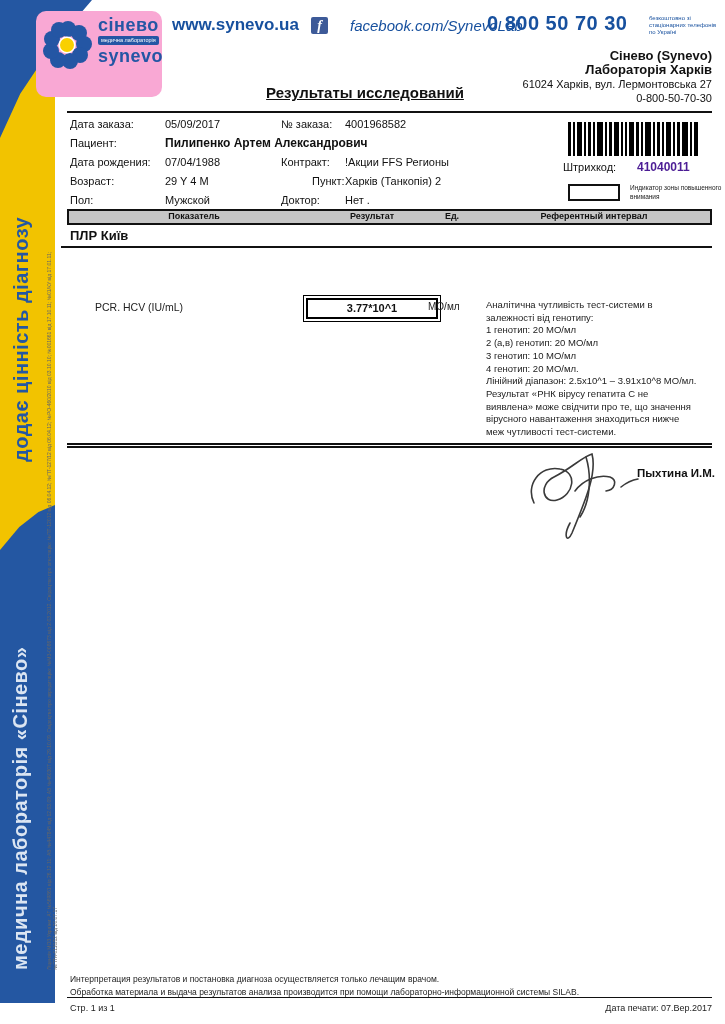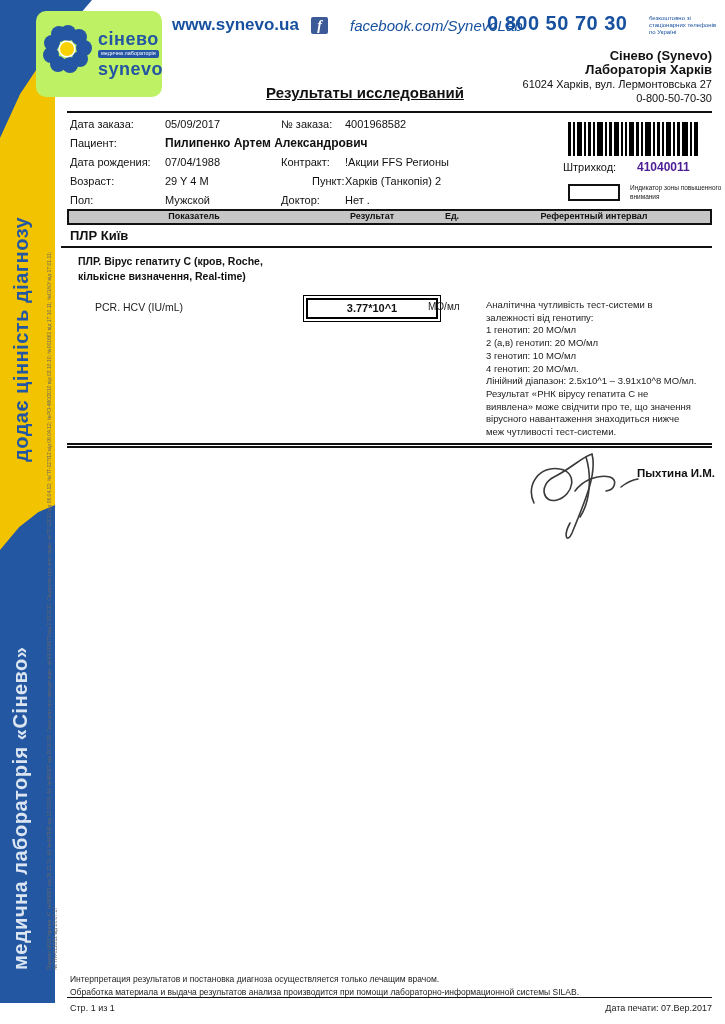--- a/index.html
+++ b/index.html
@@ -17,22 +17,22 @@
             transform:rotate(-90deg); transform-origin:0 0;
             font-size:20px; font-weight:bold; color:#2457a2; letter-spacing:.5px; }
   .lab-name-vert { position:absolute; left:9px; top:970px; width:412px;
             transform:rotate(-90deg); transform-origin:0 0;
             font-size:20px; font-weight:bold; color:#dbe5f2; letter-spacing:.5px; }
   .license-vert { position:absolute; left:46px; top:970px; width:752px;
             transform:rotate(-90deg); transform-origin:0 0;
             font-size:5px; line-height:6px; color:#666; }
 
   
-  .logo-box { position:absolute; left:36px; top:11px; width:126px; height:86px; background:#bef264;
-              border-radius:10px; display:flex; align-items:center; padding:5px 6px; gap:4px; z-index:3; }
+  .logo-box { position:absolute; left:36px; top:11px; width:126px; height:86px; background:#f9a8d4;
+              border-radius:10px; display:flex; align-items:flex-start; padding:5px 6px; gap:4px; z-index:3; }
   .logo-text { display:flex; flex-direction:column; align-items:flex-start; line-height:1; }
   .logo-cyr { font-size:18px; font-weight:bold; color:#2456a4; letter-spacing:.5px; }
   .logo-strip { background:#2456a4; color:#fff; font-size:5.5px; padding:1.5px 3px; border-radius:2px; margin:2px 0; white-space:nowrap; }
   .logo-lat { font-size:18px; font-weight:bold; color:#2456a4; letter-spacing:.5px; }
   .hdr-www { position:absolute; left:172px; top:15px; font-size:17px; font-weight:bold; color:#17509e; }
   .fb-icon { position:absolute; left:311px; top:17px; width:17px; height:17px; background:#3d5a98; border-radius:2px;
              color:#fff; font-family:"Liberation Serif", serif; font-weight:bold; font-style:italic;
              font-size:14px; text-align:center; line-height:17px; }
   .hdr-fb { position:absolute; left:350px; top:17px; font-size:15px; font-style:italic; color:#17509e; }
   .hdr-phone { position:absolute; left:487px; top:12px; font-size:20px; font-weight:bold; color:#17509e; letter-spacing:.5px; }
@@ -194,24 +194,20 @@
   <div class="ind-text">Индикатор зоны повышенного внимания</div>
 
   <div class="thead"></div>
   <div class="th" style="left:194px;">Показатель</div>
   <div class="th" style="left:372px;">Результат</div>
   <div class="th" style="left:452px;">Ед.</div>
   <div class="th" style="left:594px;">Референтный интервал</div>
 
   <div class="sec-title">ПЛР Київ</div>
   <div class="rule-section"></div>
-  <div class="test-name">
-    <div>ПЛР. Вірус гепатиту C (кров, Roche,</div>
-    <div>кількісне визначення, Real-time)</div>
-  </div>
 
   <div class="param">PCR. HCV (IU/mL)</div>
   <div class="result-box">3.77*10^1</div>
   <div class="unit">МО/мл</div>
   <div class="comment">
     <div>Аналітична чутливість тест-системи в</div>
     <div>залежності від генотипу:</div>
     <div>1 генотип: 20 МО/мл</div>
     <div>2 (а,в) генотип: 20 МО/мл</div>
     <div>3 генотип: 10 МО/мл</div>

